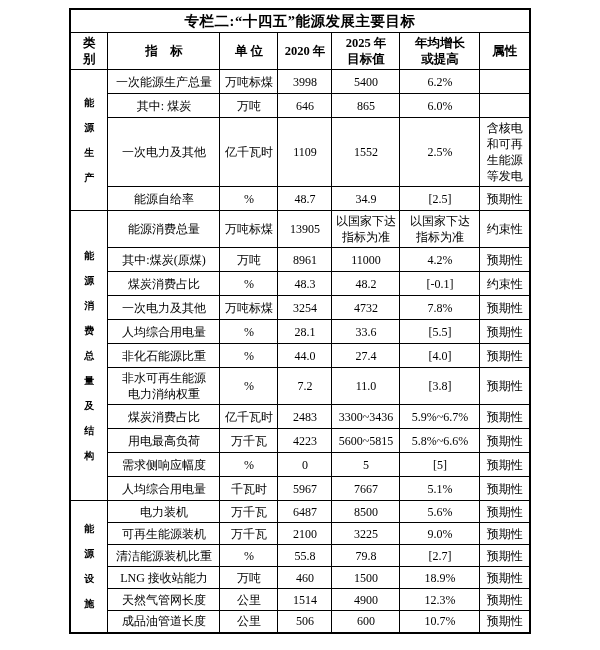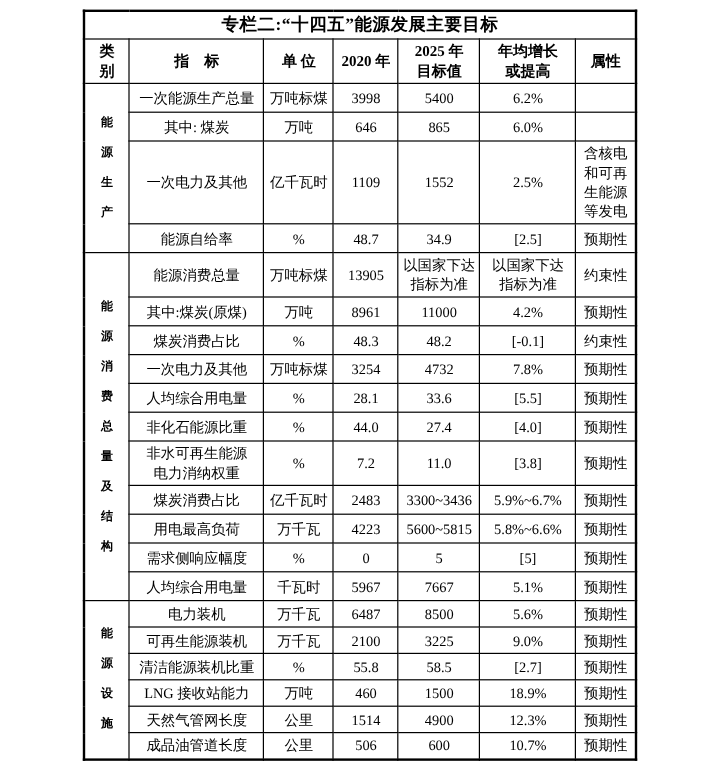--- a/index.html
+++ b/index.html
@@ -225,21 +225,21 @@
           <td class="unit-cell">万千瓦</td>
           <td class="num-cell">2100</td>
           <td class="num-cell">3225</td>
           <td class="num-cell">9.0%</td>
           <td class="attr-cell">预期性</td>
         </tr>
         <tr class="sec-2">
           <td class="ind-cell">清洁能源装机比重</td>
           <td class="unit-cell">%</td>
           <td class="num-cell">55.8</td>
-          <td class="num-cell">58.5</td>
+          <td class="num-cell">79.8</td>
           <td class="num-cell">[2.7]</td>
           <td class="attr-cell">预期性</td>
         </tr>
         <tr class="sec-2">
           <td class="ind-cell">LNG 接收站能力</td>
           <td class="unit-cell">万吨</td>
           <td class="num-cell">460</td>
           <td class="num-cell">1500</td>
           <td class="num-cell">18.9%</td>
           <td class="attr-cell">预期性</td>

